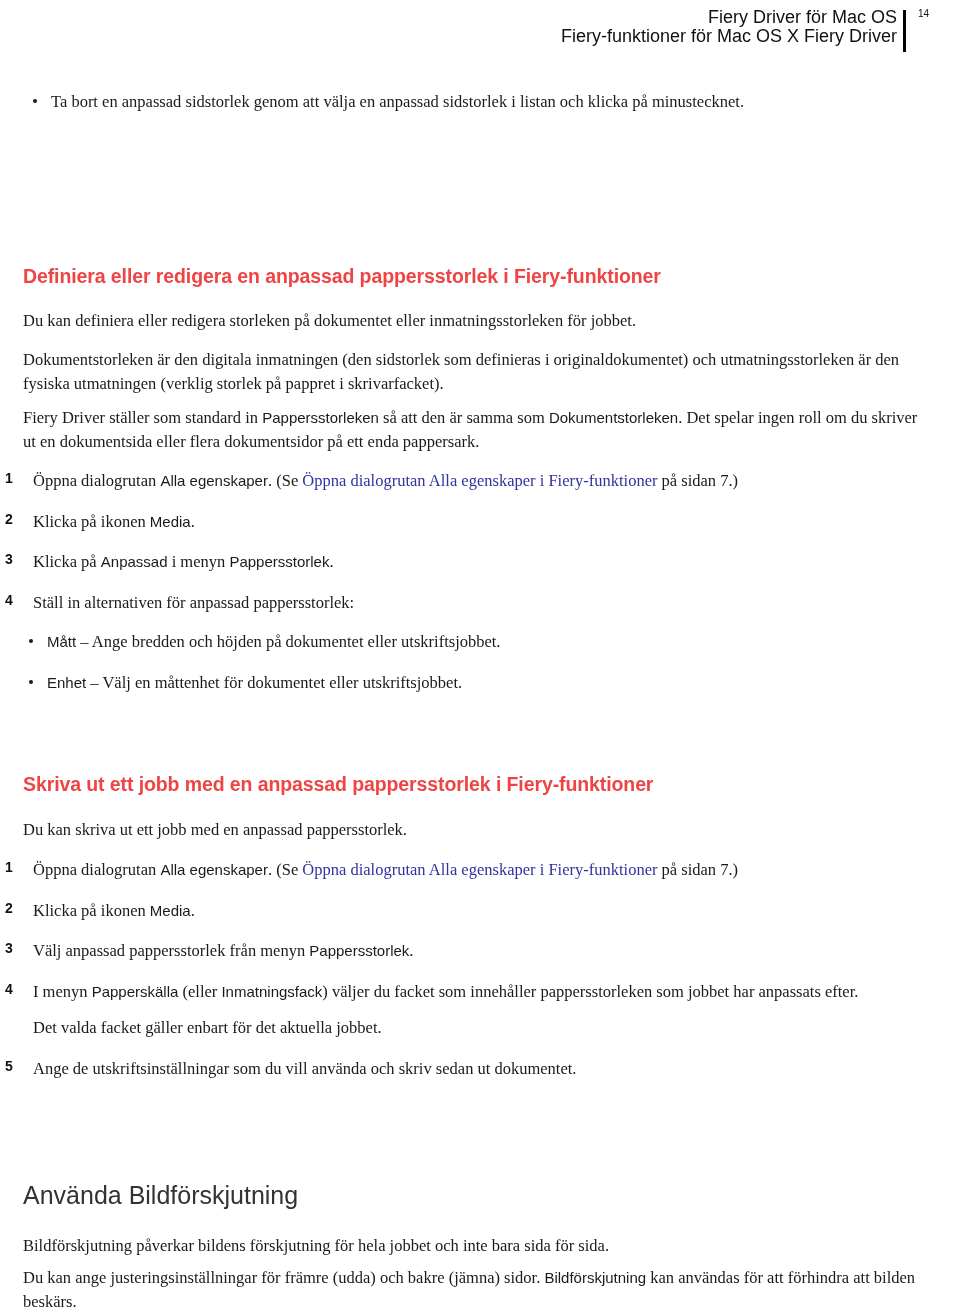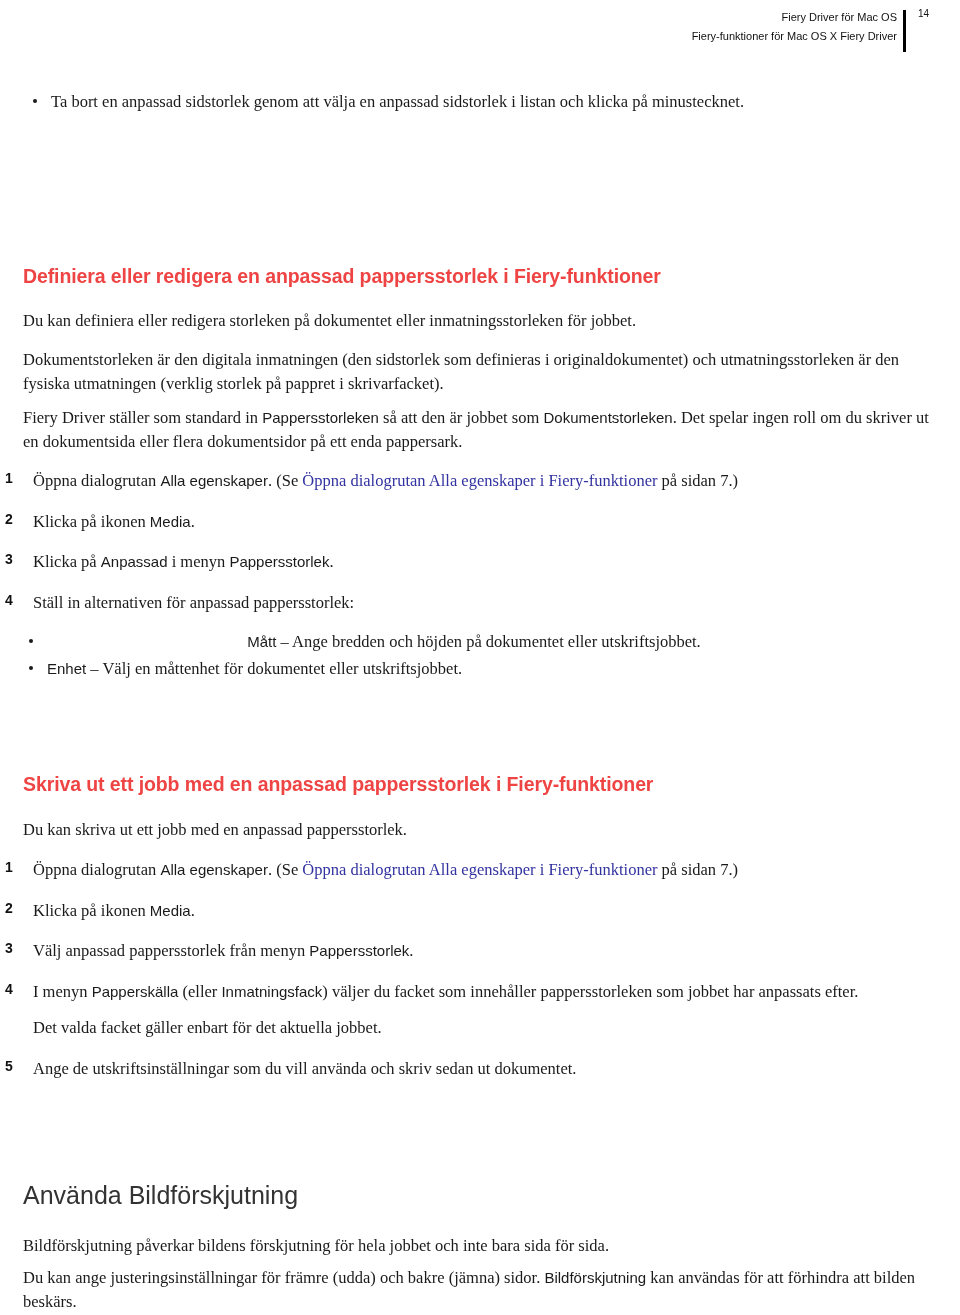--- a/index.html
+++ b/index.html
@@ -30,21 +30,21 @@
     left: 0;
     width: 960px;
     height: 46px;
   }
   .header-titles {
     position: absolute;
     right: 63px;
     top: 0;
     text-align: right;
     font-family: "Liberation Sans", sans-serif;
-    font-size: 11px;
+    font-size: 18px;
     line-height: 19px;
     color: #111111;
   }
   .header-line1 { display: block; }
   .header-line2 { display: block; }
   .header-rule {
     position: absolute;
     left: 903px;
     top: 2px;
     width: 3px;
@@ -166,21 +166,21 @@
 
 
   </div>
 
   <h2 class="heading-bold block" style="left:23px; top:264px; width:902px;">Definiera eller redigera en anpassad pappersstorlek i Fiery-funktioner</h2>
 
   <p class="para block" style="left:23px; top:309px; width:902px;">Du kan definiera eller redigera storleken på dokumentet eller inmatningsstorleken för jobbet.</p>
 
   <p class="para block" style="left:23px; top:348px; width:902px;">Dokumentstorleken är den digitala inmatningen (den sidstorlek som definieras i originaldokumentet) och utmatningsstorleken är den fysiska utmatningen (verklig storlek på pappret i skrivarfacket).</p>
 
-  <p class="para block" style="left:23px; top:406px; width:906px;"><span>Fiery Driver ställer som standard in </span><span class="ui">Pappersstorleken</span><span> så att den är jobbet som </span><span class="ui">Dokumentstorleken</span><span>. Det spelar ingen roll om du skriver ut en dokumentsida eller flera dokumentsidor på ett enda pappersark.</span></p>
+  <p class="para block" style="left:23px; top:406px; width:906px;"><span>Fiery Driver ställer som standard in </span><span class="ui">Pappersstorleken</span><span> så att den är samma som </span><span class="ui">Dokumentstorleken</span><span>. Det spelar ingen roll om du skriver ut en dokumentsida eller flera dokumentsidor på ett enda pappersark.</span></p>
 
   <div class="block" style="left:0px; top:469px; width:930px;">
 
     <div class="step" style="margin-bottom:17px;">
       <span class="num">1</span>
       <p class="para"><span>Öppna dialogrutan </span><span class="ui">Alla egenskaper</span><span>. (Se </span><a href="#" class="xref">Öppna dialogrutan Alla egenskaper i Fiery-funktioner</a><span> på sidan 7.)</span></p>
     </div>
 
     <div class="step" style="margin-bottom:17px;">
       <span class="num">2</span>
@@ -194,21 +194,21 @@
 
     <div class="step">
       <span class="num">4</span>
       <p class="para">Ställ in alternativen för anpassad pappersstorlek:</p>
     </div>
 
   </div>
 
   <div class="block" style="left:21px; top:630px; width:880px;">
 
-    <div class="subbullet-row" style="margin-bottom:3px;text-align:center;">
+    <div class="subbullet-row" style="margin-bottom:17px;">
       <span class="dot"></span>
       <p class="para"><span class="ui">Mått</span><span> – Ange bredden och höjden på dokumentet eller utskriftsjobbet.</span></p>
     </div>
 
     <div class="subbullet-row">
       <span class="dot"></span>
       <p class="para"><span class="ui">Enhet</span><span> – Välj en måttenhet för dokumentet eller utskriftsjobbet.</span></p>
     </div>
 
   </div>

